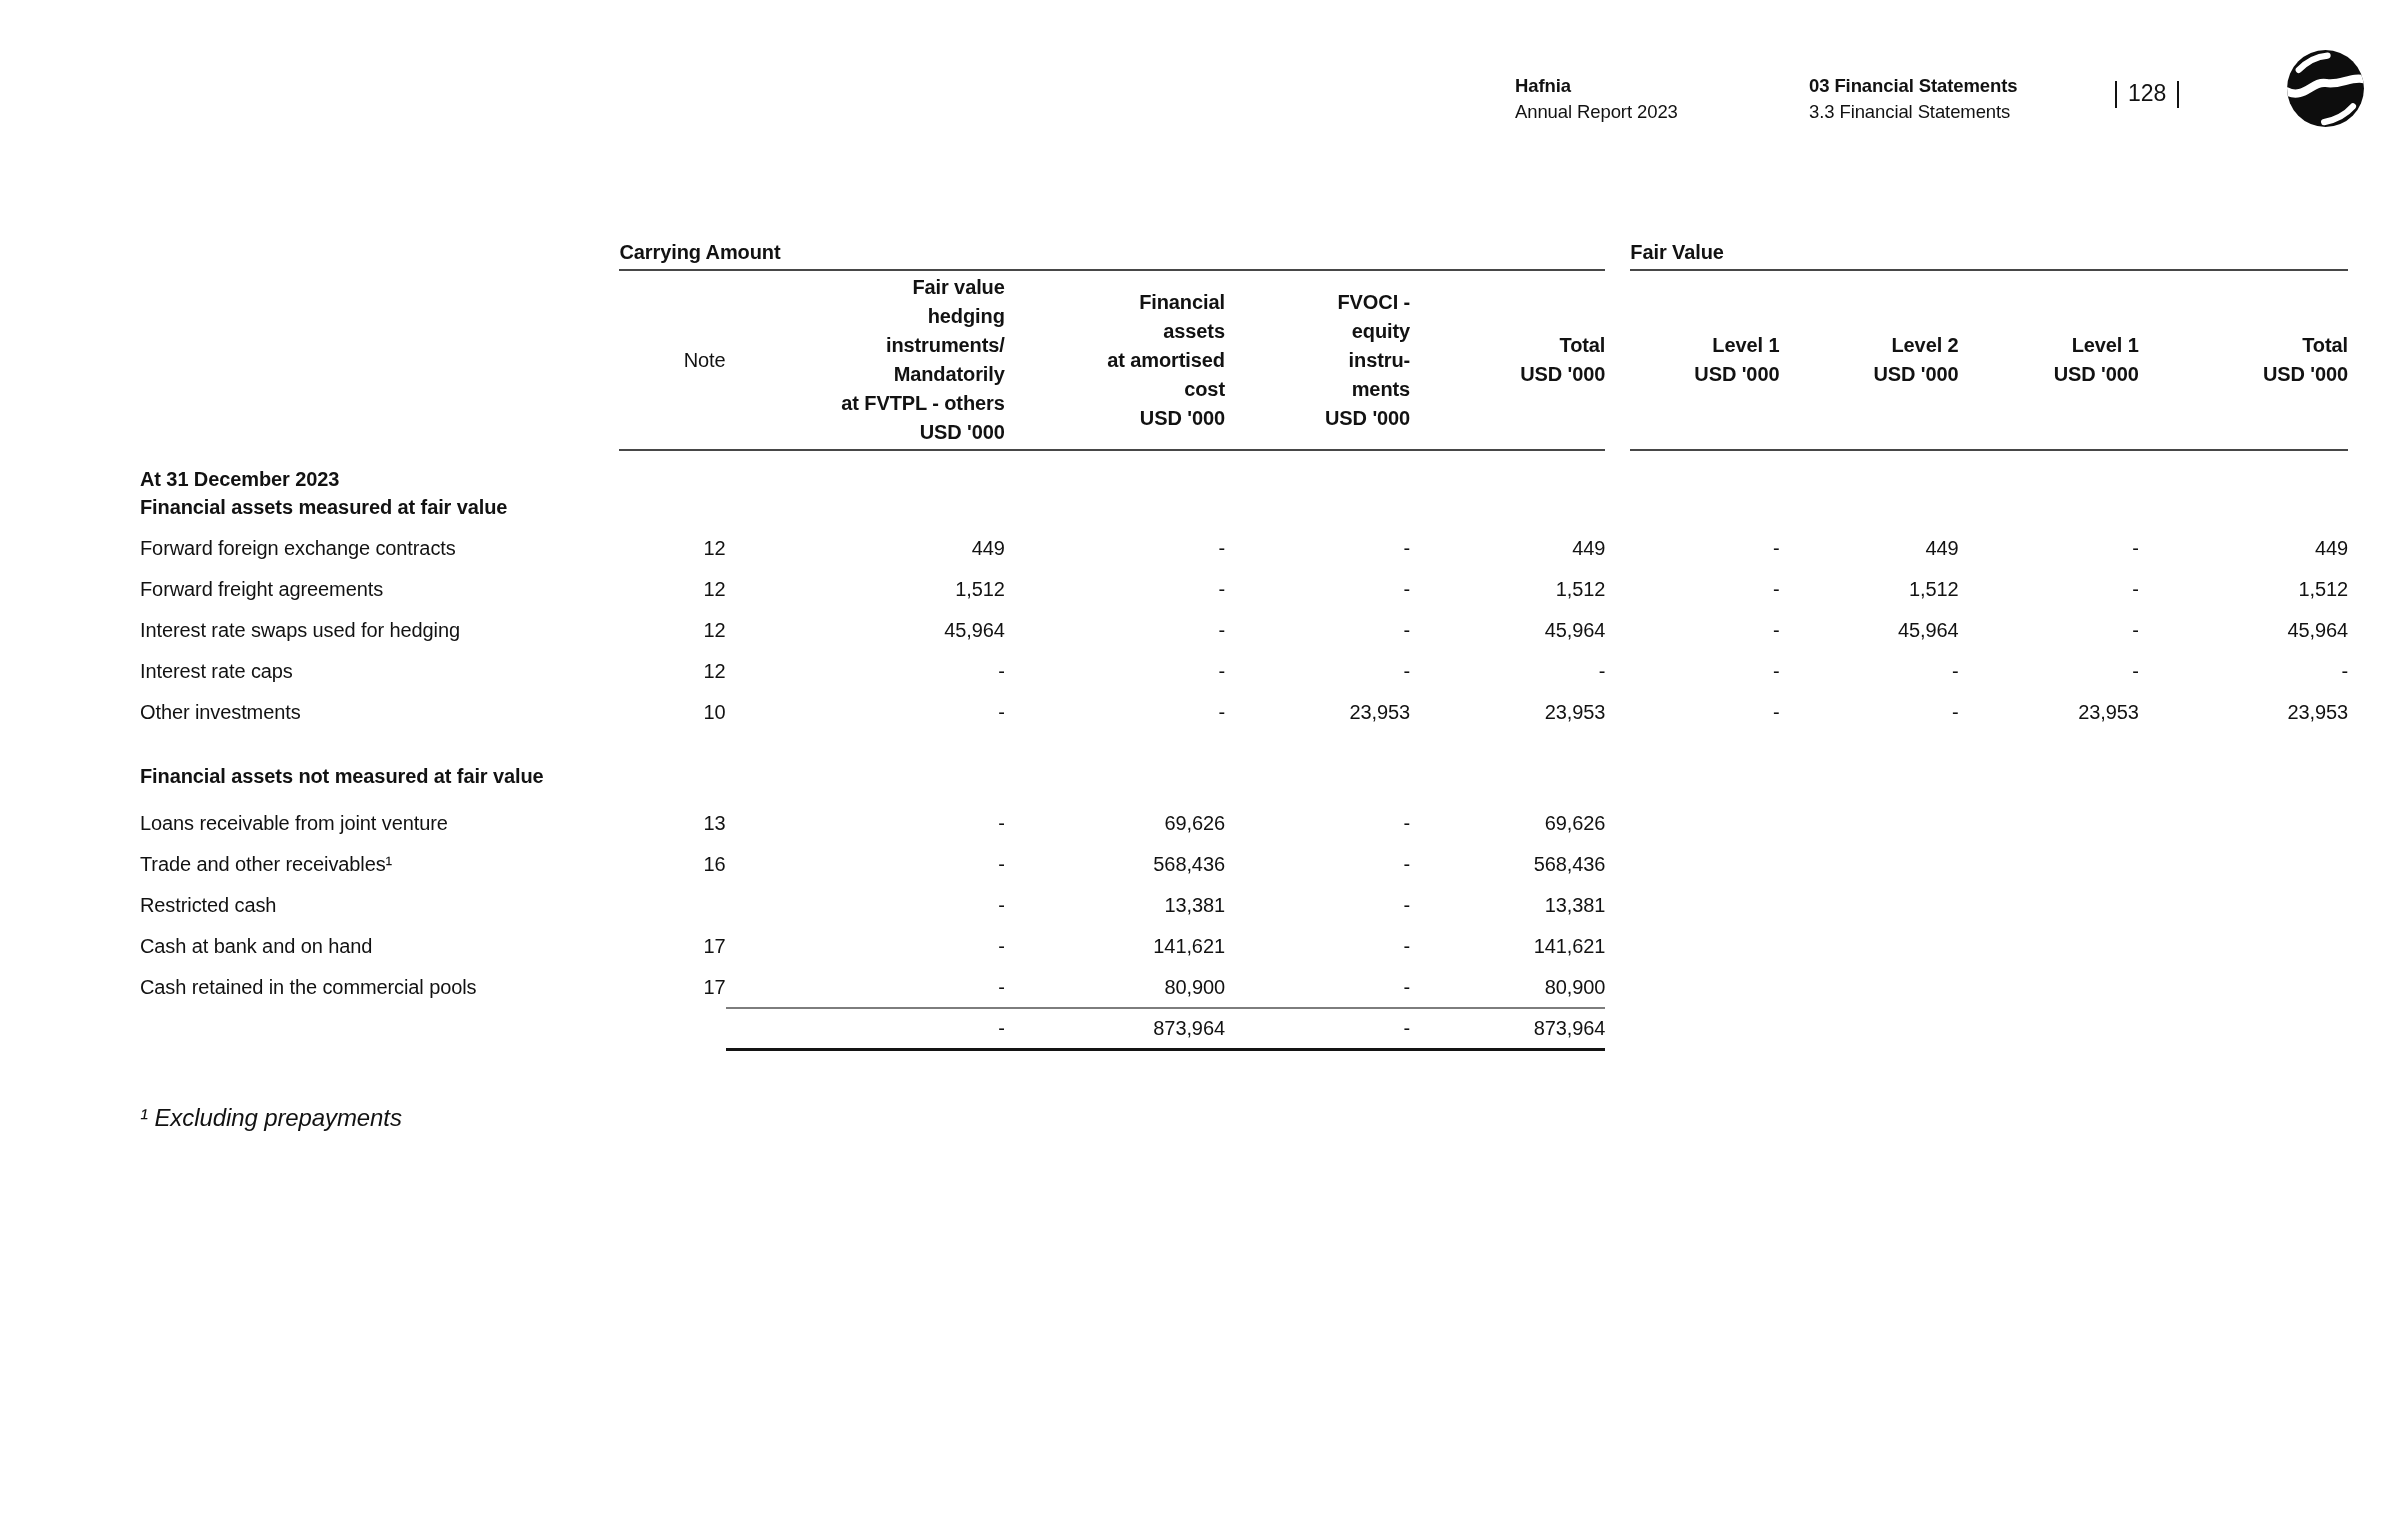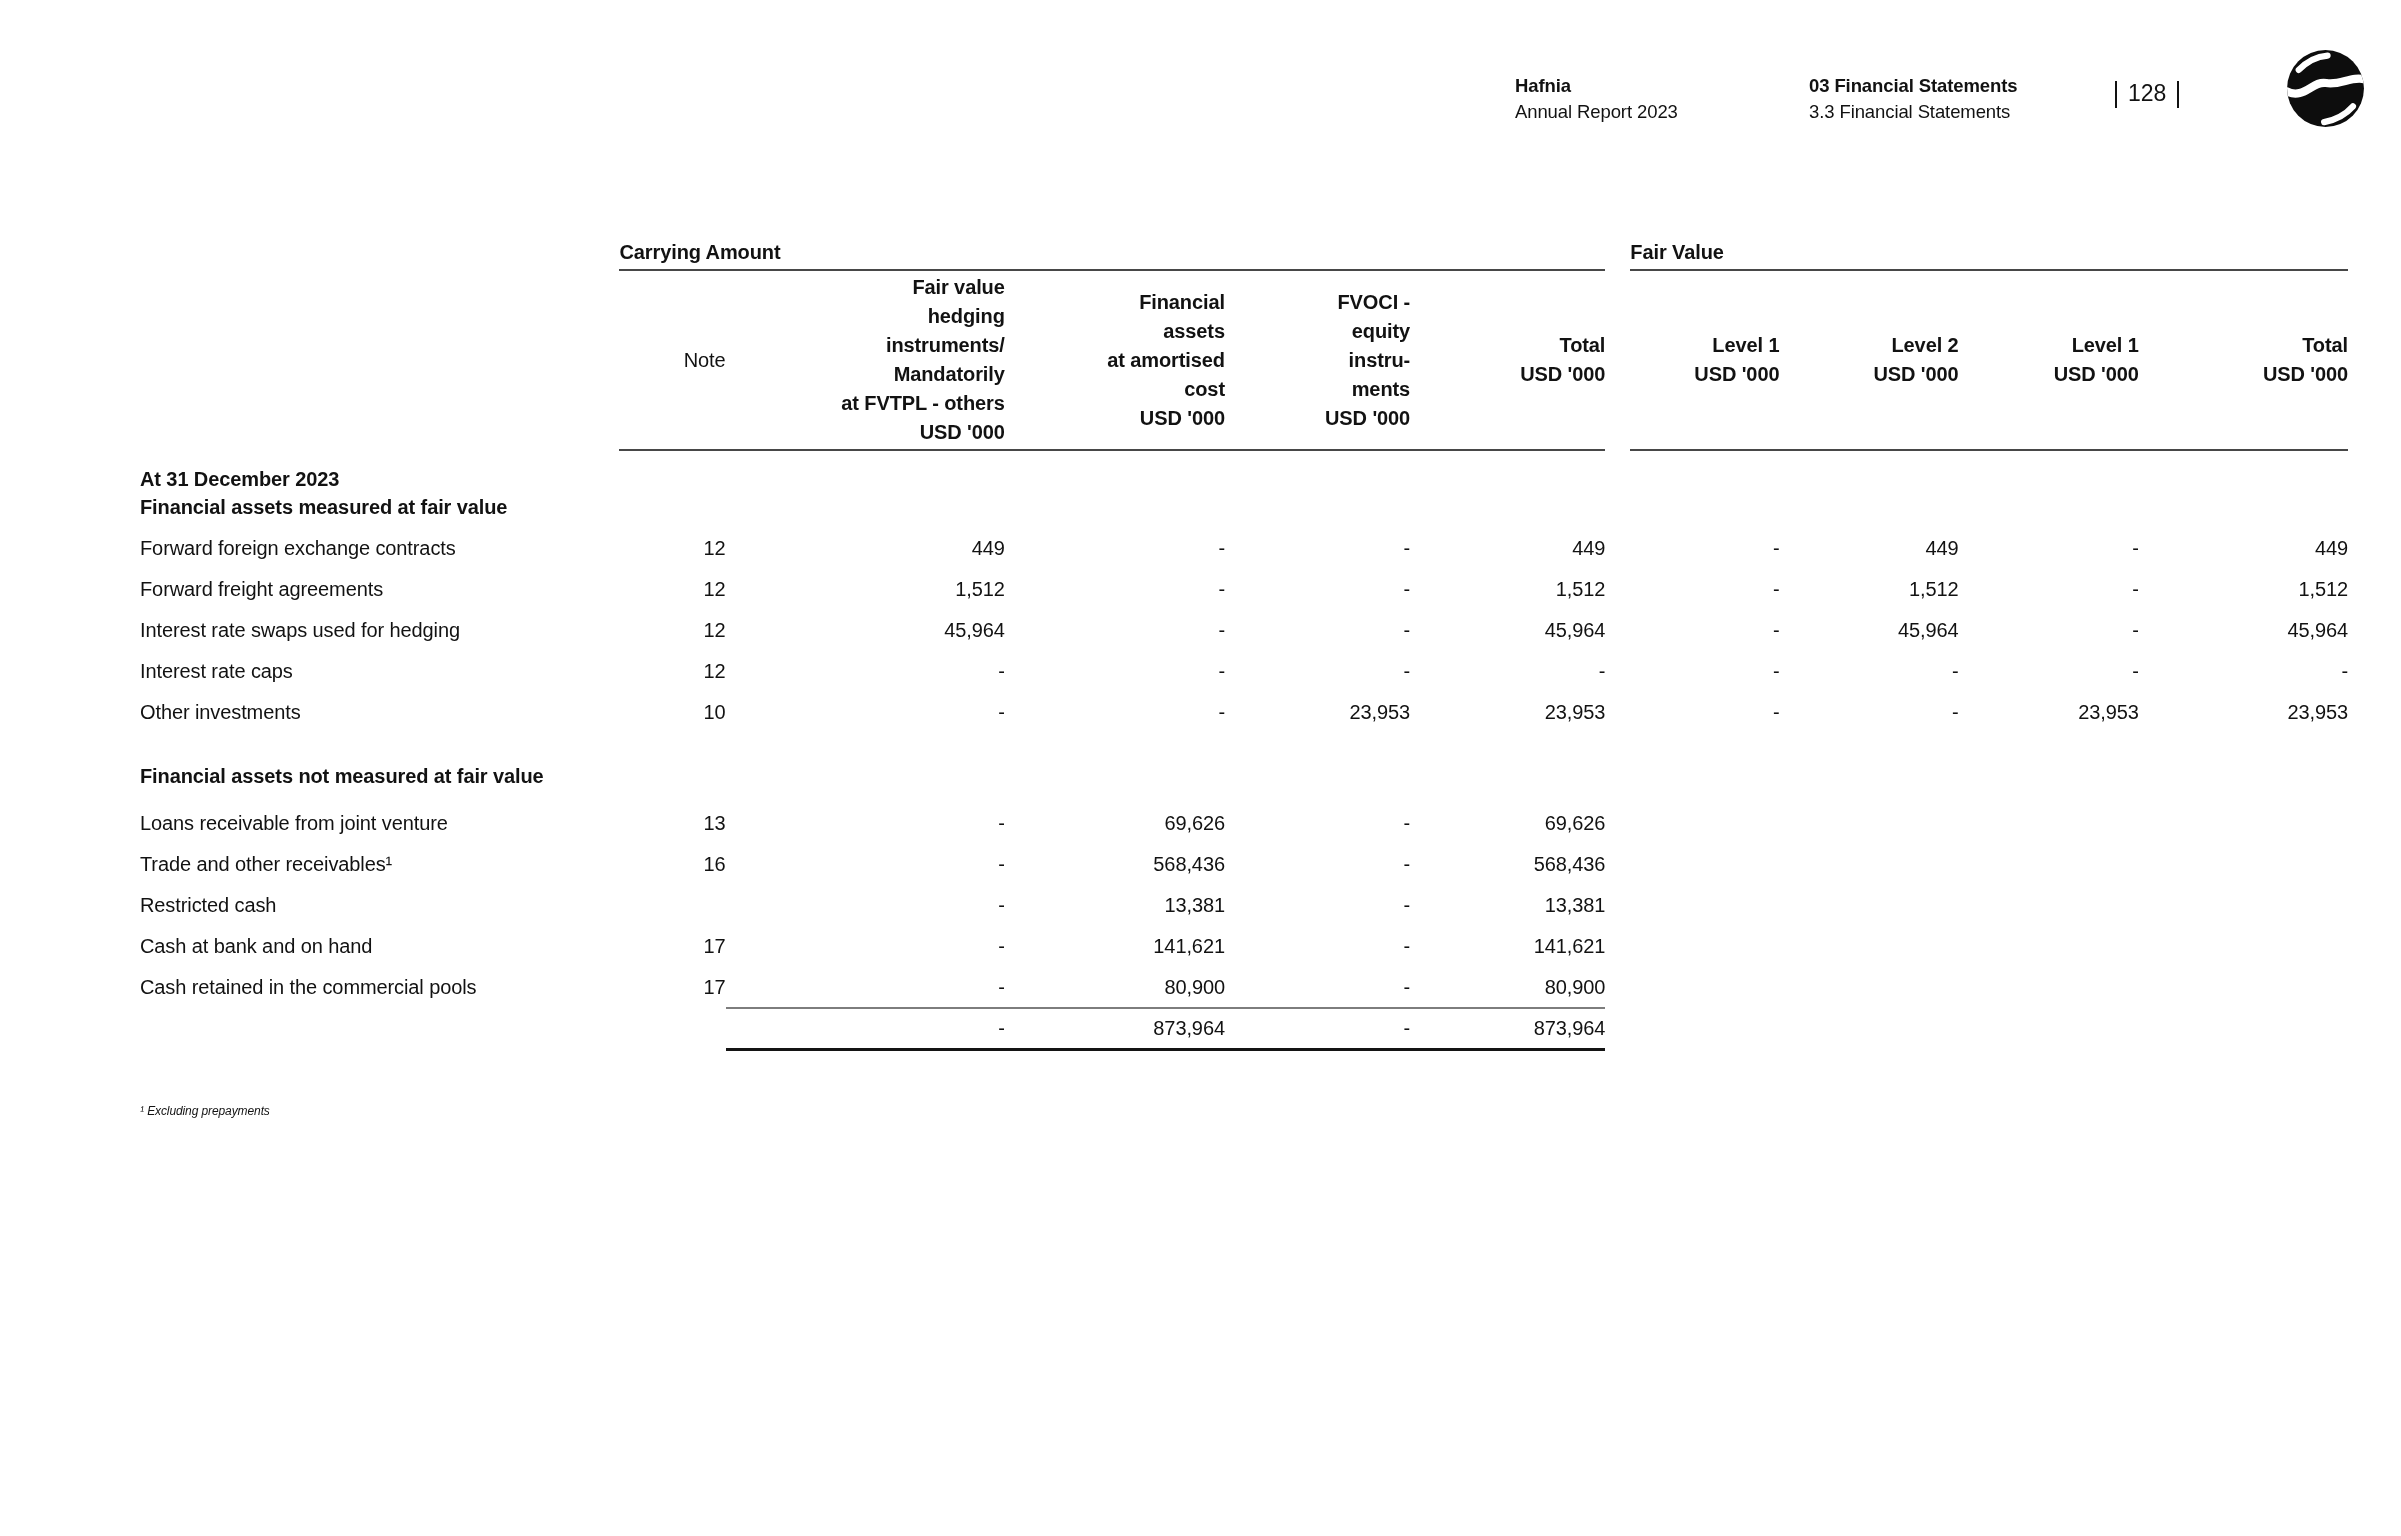--- a/index.html
+++ b/index.html
@@ -43,21 +43,21 @@
     padding-bottom:6.8px;border-bottom:2.1px solid #474747;
   }
   .sp22{height:15px;}.sp10{height:6.8px;}.sp44{height:30px;}.sp18{height:12.3px;}
   .sect td{font-weight:bold;height:28px;text-align:left;}
   .dr{height:41px;margin-left:16px;}
   .lbl{text-align:left;}
   .num{text-align:right;}
   .str{height:41px;}
   .st{border-top:2.1px solid #7d7d7d;border-bottom:3.4px solid #141414;text-align:right;}
   .footnote{
-    position:absolute;left:140px;top:1104px;font-size:12px;font-style:italic;
+    position:absolute;left:140px;top:1104px;font-size:24px;font-style:italic;
   }
 </style>
 </head>
 <body>
 
 <div class="hdr-col hdr-brand">
   <div class="b">Hafnia</div>
   <div>Annual Report 2023</div>
 </div>
 <div class="hdr-col hdr-section">

